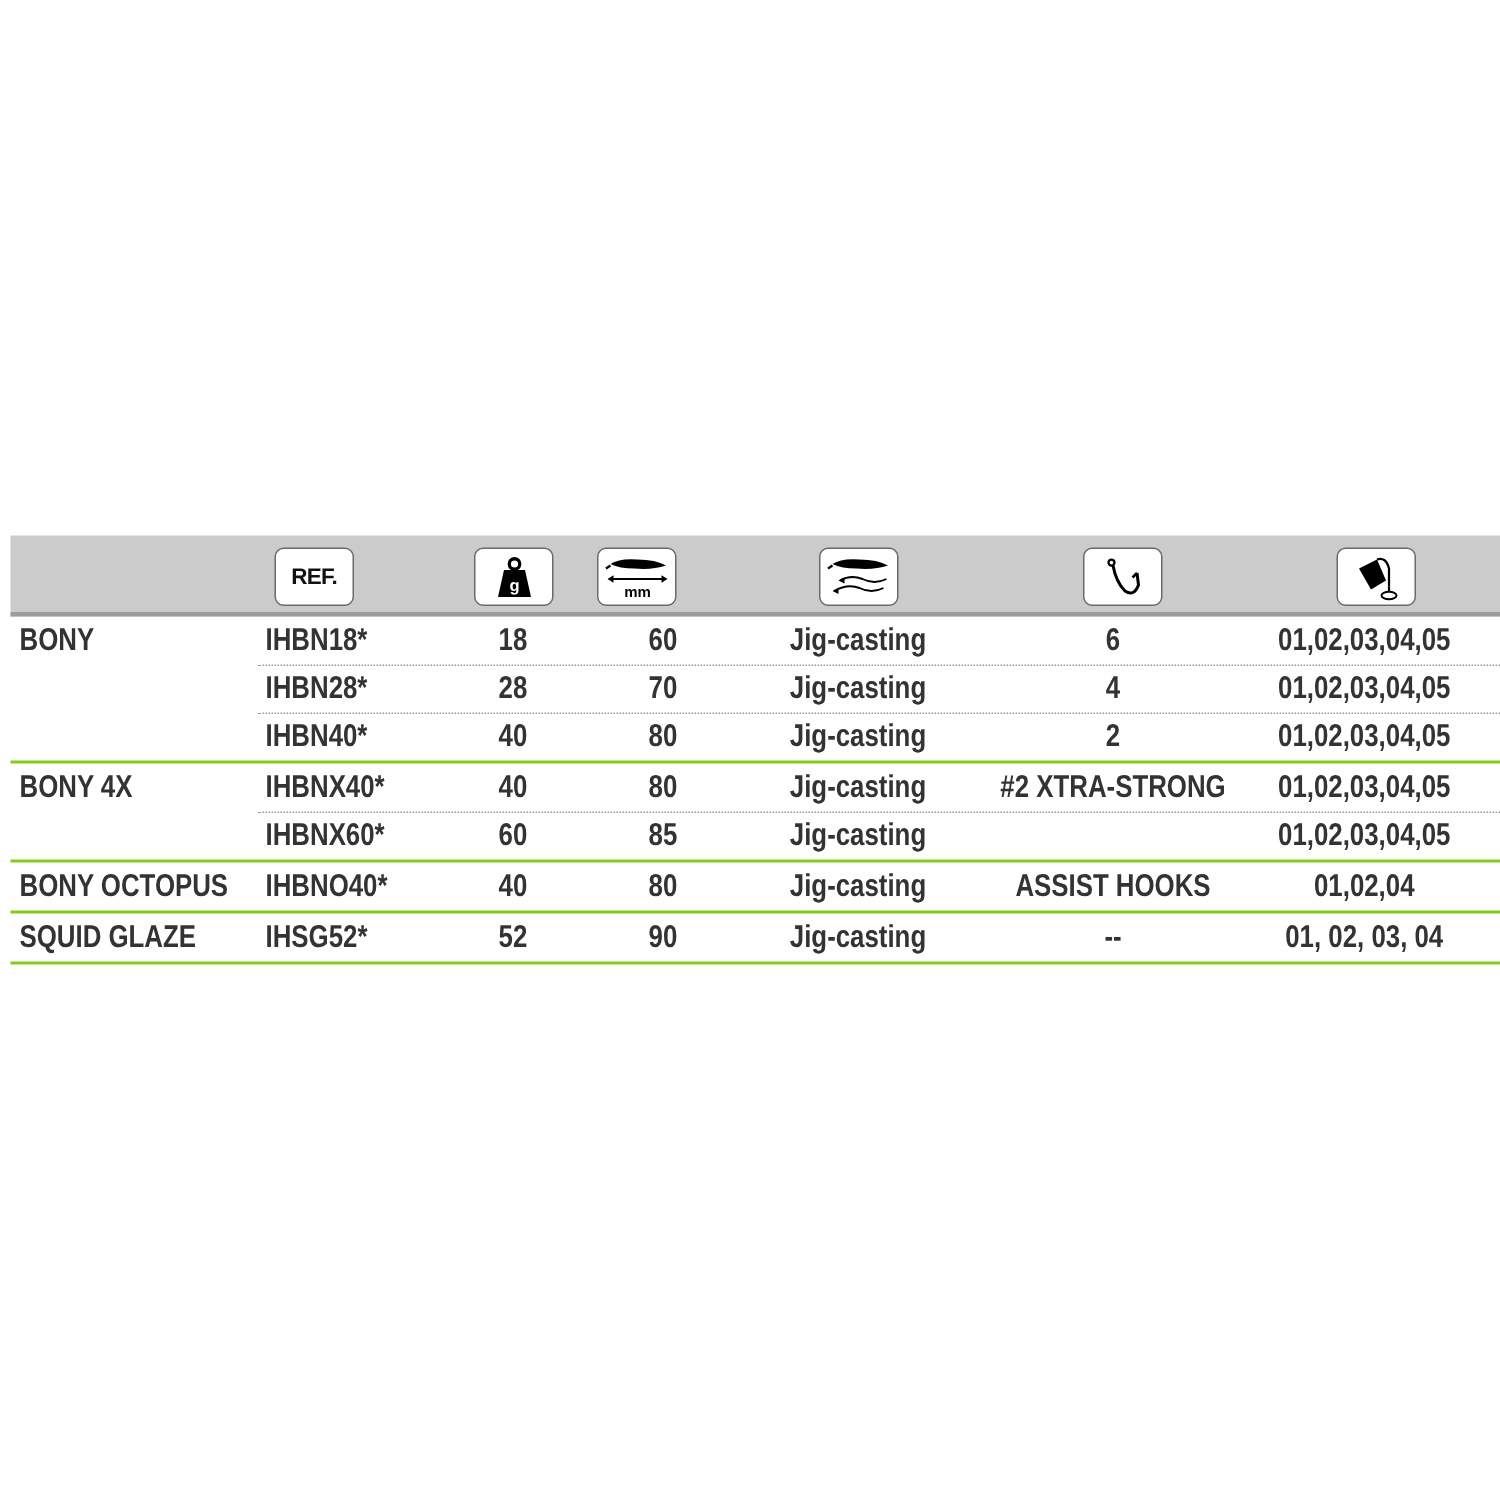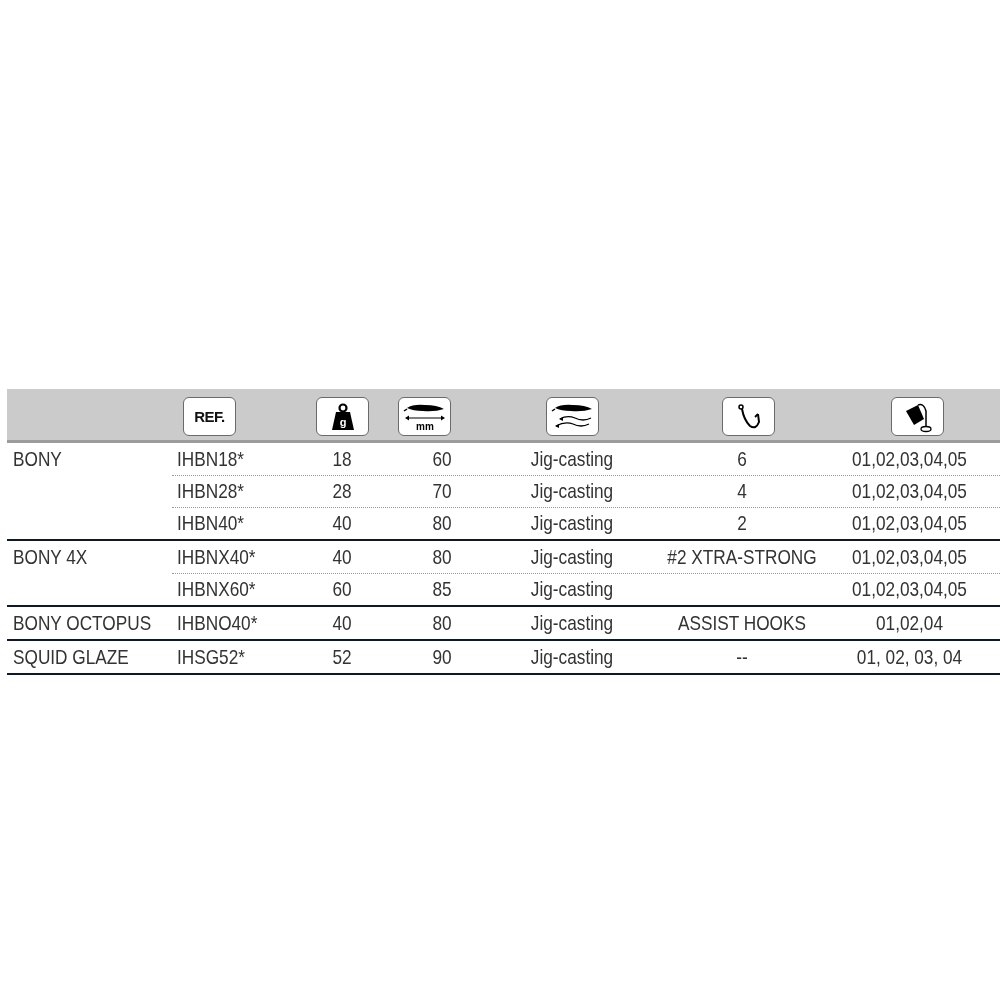--- a/index.html
+++ b/index.html
@@ -1,24 +1,24 @@
 <!DOCTYPE html>
 <html><head>
 <meta charset="utf-8">
 <style>
   html, body { margin:0; padding:0; background:#ffffff; }
   body { width:1000px; height:1000px; position:relative; overflow:hidden;
          font-family: "Liberation Sans", sans-serif; color:#333333; }
-  .table { position:absolute; left:7px; top:357px; width:993px;margin-top:32px; }
+  .table { position:absolute; left:7px; top:357px; width:993px; }
   .header { position:relative; height:51px; background:#cbcbcb; border-bottom:3px solid #9c9c9c; }
   .icon-box { position:absolute; top:8px; width:51px; height:37px; background:#ffffff;
               border:1px solid #6a6a6a; border-radius:6px; display:flex; align-items:center; justify-content:center; }
   .icon-box svg { display:block; }
   .ref-text { font-weight:bold; font-size:15px; color:#111; letter-spacing:-0.5px; }
-  .group { position:relative; border-bottom:2px solid #0f172a; }
+  .group { position:relative; border-bottom:2px solid #84cc16;font-weight:bold; }
   .row { position:relative; height:32px; }
   .row.sub::before { content:""; position:absolute; left:165px; right:0; top:0;
                      border-top:1px dotted #9a9a9a; }
   .cell { position:absolute; top:0; height:32px; line-height:32px; font-size:21px;
           white-space:nowrap; transform:scaleX(0.82); }
   .c-name { left:6px; transform-origin:left center; }
   .c-ref  { left:170px; transform-origin:left center; }
   .c-wt   { left:300px; width:70px; text-align:center; transform-origin:center center; }
   .c-len  { left:400px; width:70px; text-align:center; transform-origin:center center; }
   .c-act  { left:490px; width:150px; text-align:center; transform-origin:center center; }

